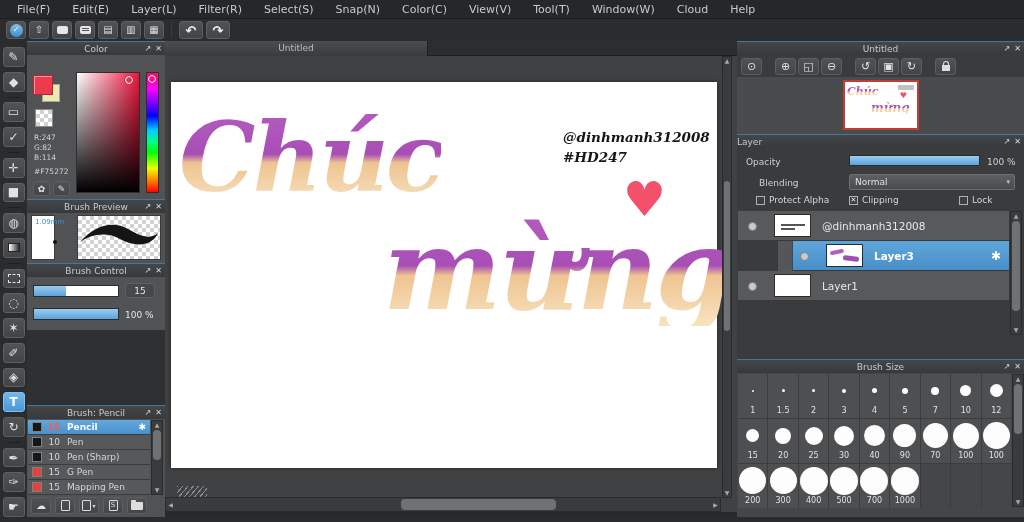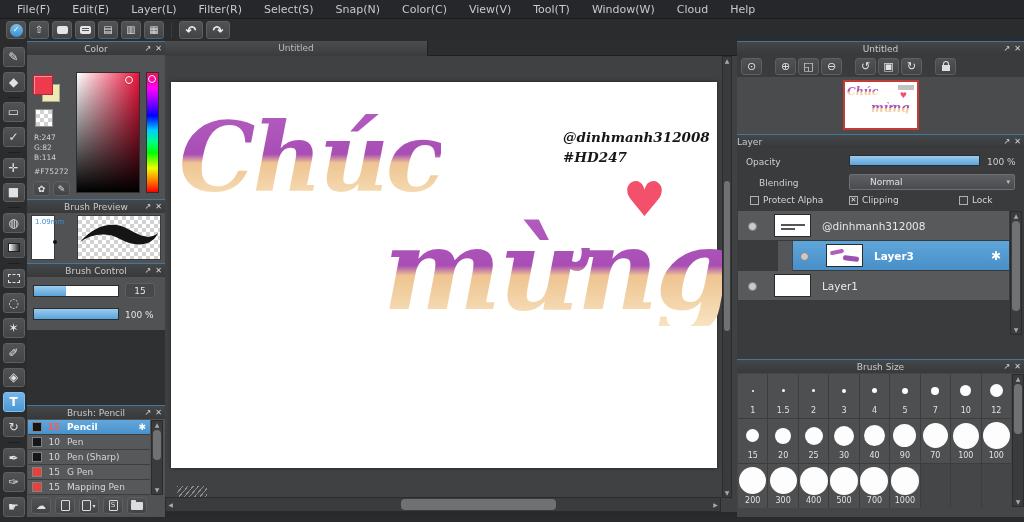--- a/index.html
+++ b/index.html
@@ -122,21 +122,21 @@
   .mini-word { position:absolute; font-family:"DejaVu Serif","Liberation Serif",serif; font-style:italic; font-weight:bold;
     background:linear-gradient(180deg,#b35dbf 0%,#a84eb5 46%,#eec491 55%,#f8e3c0 100%);
     -webkit-background-clip:text; background-clip:text; color:transparent; line-height:1; }
   .mini-heart { position:absolute; right:10px; top:10px; font-size:8px; color:#f2506b; line-height:1; }
   .mini-handle { position:absolute; right:3px; top:3px; width:16px; height:5px; background:#9a9a9a; opacity:.6; }
   .icon-lock { width:8px; height:6px; background:#ddd; position:relative; margin-top:3px; }
   .icon-lock::before { content:""; position:absolute; top:-4px; left:1px; width:4px; height:4px; border:1px solid #ddd; border-bottom:none; border-radius:3px 3px 0 0; }
   
   .lbl { position:absolute; font-size:9px; color:#cfcfcf; }
   .dropdown { position:absolute; height:16px; background:linear-gradient(#5e5f63,#4a4b4f); border:1px solid #6e6f73; border-radius:2px;
-    font-size:9px; color:#e0e0e0; display:flex; align-items:center; padding:0 20px; }
+    font-size:9px; color:#e0e0e0; display:flex; align-items:center; padding:0 5px; }
   .dd-caret { position:absolute; right:4px; font-size:7px; color:#c0c0c0; }
   .chk { position:absolute; display:flex; align-items:center; gap:4px; font-size:9px; color:#d5d5d5; }
   .box { width:9px; height:9px; border:1px solid #b0b1b3; background:#3d3e40; font-size:7px; color:#e8e8e8;
     display:flex; align-items:center; justify-content:center; line-height:1; }
   .layerlist { position:absolute; left:1px; top:167px; width:271px; }
   .lrow { height:30px; background:#58595b; border-bottom:1px solid #38393b; position:relative; }
   .lrow.sel { background:linear-gradient(#5ea6da,#488fc9);margin-left:40px; }
   .eyedot { position:absolute; top:11px; width:9px; height:9px; border-radius:50%; background:#c9cacb; border:1px solid #7e7f81; }
   .lthumb { position:absolute; top:3px; width:37px; height:23px; border:1px solid #2a2b2d; background:#fff; overflow:hidden; }
   .lname { position:absolute; top:9px; font-size:10.5px; color:#e8e8e8; }
@@ -490,21 +490,21 @@
       <span class="lbl" style="left:9px; top:23px;">Opacity</span>
       <div class="slider" style="left:112px; top:21px; width:131px; height:11px;">
           <div class="sfill" style="width:100%"></div>
         </div>
       <span class="lbl" style="left:250px; top:23px;">100 %</span>
       <span class="lbl" style="left:9px; top:44px;margin-left:13px;">Blending</span>
       <div class="dropdown" style="left:112px; top:40px; width:166px;">
         <span>Normal</span>
         <span class="dd-caret">▾</span>
       </div>
-      <div class="chk" style="left:13px; top:61px;">
+      <div class="chk" style="left:19px; top:61px;">
         <span class="box"></span>
         <span>Protect Alpha</span>
       </div>
       <div class="chk" style="left:112px; top:61px;">
         <span class="box">✕</span>
         <span>Clipping</span>
       </div>
       <div class="chk" style="left:222px; top:61px;">
         <span class="box"></span>
         <span>Lock</span>

